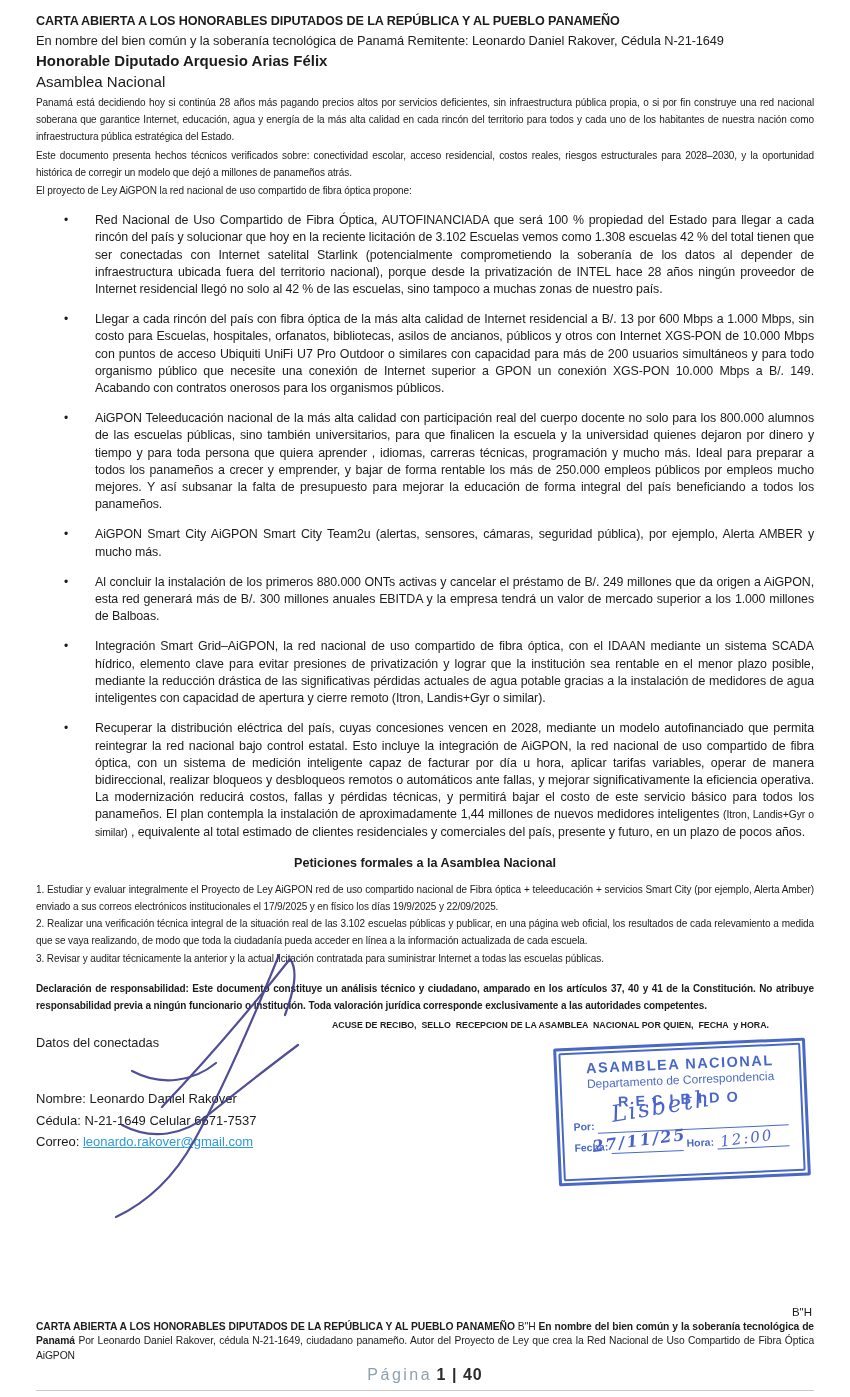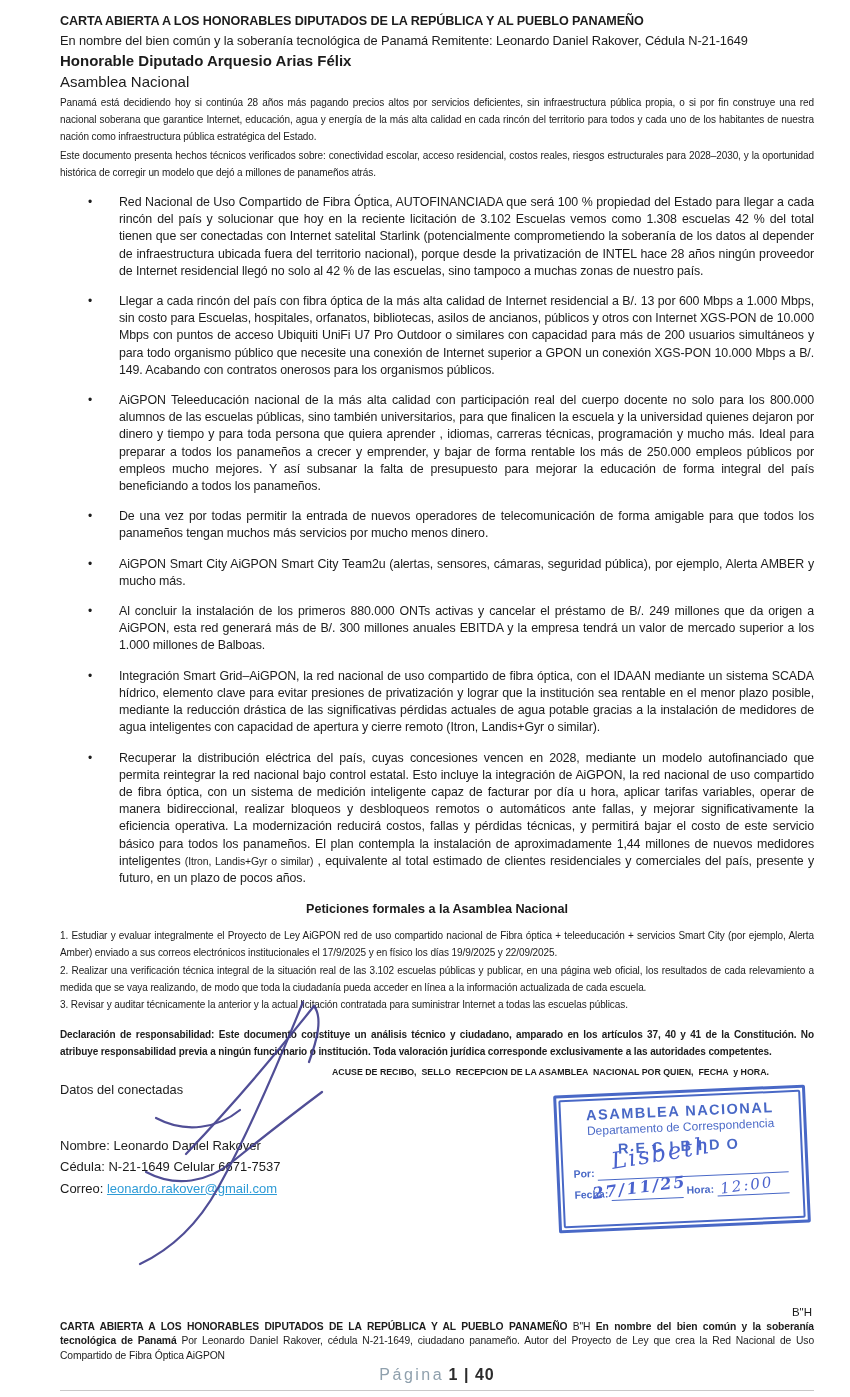--- a/index.html
+++ b/index.html
@@ -1,19 +1,19 @@
 <!DOCTYPE html>
 <html><head>
 <meta charset="utf-8">
 <style>
   html,body{margin:0;padding:0;background:#ffffff;}
   .page{
     width:850px;height:1397px;background:#ffffff;position:relative;overflow:hidden;
     font-family:"Liberation Sans","DejaVu Sans",sans-serif;color:#1c1c1c;
-    display:flex;flex-direction:column;box-sizing:border-box;padding-left:24px;
+    display:flex;flex-direction:column;box-sizing:border-box;
   }
   .content{flex:1 1 auto;min-height:0;padding:12px 36px 0 36px;overflow:hidden;}
   .t-title{font-size:12.6px;font-weight:bold;line-height:19px;letter-spacing:-0.1px;}
   .t-sub{font-size:12.8px;line-height:19px;letter-spacing:-0.1px;}
   .recipient{font-size:15px;font-weight:bold;line-height:21px;}
   .org{font-size:15px;line-height:21px;}
   p{margin:0;}
   .body-p{font-size:10px;line-height:17.2px;text-align:justify;letter-spacing:-0.1px;}
   .gap{margin-top:1px;}
   ul.bullets{list-style:none;margin:13px 0 0 0;padding:0;}
@@ -71,26 +71,26 @@
   <div class="content">
 
     <p class="t-title">CARTA ABIERTA A LOS HONORABLES DIPUTADOS DE LA REPÚBLICA Y AL PUEBLO PANAMEÑO</p>
     <p class="t-sub">En nombre del bien común y la soberanía tecnológica de Panamá Remitente: Leonardo Daniel Rakover, Cédula N-21-1649</p>
 
     <p class="recipient">Honorable Diputado Arquesio Arias Félix</p>
     <p class="org">Asamblea Nacional</p>
 
     <p class="body-p" style="margin-top:2px;">Panamá está decidiendo hoy si continúa 28 años más pagando precios altos por servicios deficientes, sin infraestructura pública propia, o si por fin construye una red nacional soberana que garantice Internet, educación, agua y energía de la más alta calidad en cada rincón del territorio para todos y cada uno de los habitantes de nuestra nación como infraestructura pública estratégica del Estado.</p>
     <p class="body-p gap">Este documento presenta hechos técnicos verificados sobre: conectividad escolar, acceso residencial, costos reales, riesgos estructurales para 2028–2030, y la oportunidad histórica de corregir un modelo que dejó a millones de panameños atrás.</p>
+    <p class="body-p gap">El proyecto de Ley AiGPON la red nacional de uso compartido de fibra óptica propone:</p>
 
     <ul class="bullets">
       <li><span>Red Nacional de Uso Compartido de Fibra Óptica, AUTOFINANCIADA que será 100 % propiedad del Estado para llegar a cada rincón del país y solucionar que  hoy en la reciente licitación de 3.102 Escuelas vemos como 1.308 escuelas 42 % del total tienen que ser conectadas con Internet satelital Starlink (potencialmente comprometiendo la soberanía de los datos al depender de infraestructura ubicada fuera del territorio nacional), porque desde la privatización de INTEL hace 28 años ningún proveedor de Internet residencial llegó no solo al 42 % de las escuelas, sino tampoco a muchas zonas de nuestro país.</span></li>
       <li><span>Llegar a cada rincón del país con fibra óptica de la más alta calidad de Internet residencial a B/. 13 por  600 Mbps a 1.000 Mbps, sin costo para Escuelas, hospitales, orfanatos, bibliotecas, asilos de ancianos, públicos y otros con Internet XGS-PON de 10.000 Mbps con puntos de acceso Ubiquiti UniFi U7 Pro Outdoor o similares con capacidad para más de 200 usuarios simultáneos y para todo organismo público que necesite una conexión de Internet superior a GPON un conexión  XGS-PON 10.000 Mbps a B/. 149. Acabando con contratos onerosos para los organismos públicos.</span></li>
       <li><span>AiGPON Teleeducación nacional de la más alta calidad con participación real del cuerpo docente no solo para los 800.000 alumnos de las escuelas públicas, sino también universitarios, para que finalicen la escuela y la universidad quienes dejaron por dinero y tiempo y para toda persona que quiera aprender , idiomas, carreras técnicas, programación y mucho más. Ideal para preparar a todos los panameños a crecer y emprender, y  bajar de forma rentable los más de 250.000 empleos públicos por empleos mucho mejores. Y así subsanar la falta de presupuesto para mejorar la educación de forma integral del país beneficiando a todos los panameños.</span></li>
-      <li><span>De una vez por todas permitir la entrada de nuevos operadores de telecomunicación de forma amigable para que todos los panameños tengan muchos más servicios por mucho menos dinero.</span></li>
       <li><span>AiGPON Smart City AiGPON Smart City  Team2u (alertas, sensores, cámaras, seguridad pública), por ejemplo, Alerta AMBER y mucho más.</span></li>
       <li><span>Al concluir la instalación de los primeros 880.000 ONTs activas y cancelar el préstamo de B/. 249 millones que da origen a AiGPON, esta red generará más de B/. 300 millones anuales EBITDA y la empresa tendrá un valor de mercado superior a los 1.000 millones de Balboas.</span></li>
       <li><span>Integración Smart Grid–AiGPON, la red nacional de uso compartido de fibra óptica, con el IDAAN mediante un sistema SCADA hídrico, elemento clave para evitar presiones de privatización y lograr que la institución sea rentable en el menor plazo posible, mediante la reducción drástica de las significativas pérdidas actuales de agua potable gracias a la instalación de medidores de agua inteligentes con capacidad de apertura y cierre remoto (Itron, Landis+Gyr o similar).</span></li>
       <li>
         <span>Recuperar la distribución eléctrica del país, cuyas concesiones vencen en 2028, mediante un modelo autofinanciado que permita reintegrar la red nacional bajo control estatal. Esto incluye la integración de AiGPON, la red nacional de uso compartido de fibra óptica, con un sistema de medición inteligente capaz de facturar por día u hora, aplicar tarifas variables, operar de manera bidireccional, realizar bloqueos y desbloqueos remotos o automáticos ante fallas, y mejorar significativamente la eficiencia operativa. La modernización reducirá costos, fallas y pérdidas técnicas, y permitirá bajar el costo de este servicio básico para todos los panameños. El plan contempla la instalación de aproximadamente 1,44 millones de nuevos medidores inteligentes </span><span class="small-inline">(Itron, Landis+Gyr o similar)</span><span> , equivalente al total estimado de clientes residenciales y comerciales del país, presente y futuro, en un plazo de pocos años.</span>
       </li>
     </ul>
 
     <p class="petitions-heading">Peticiones formales a la Asamblea Nacional</p>
 

